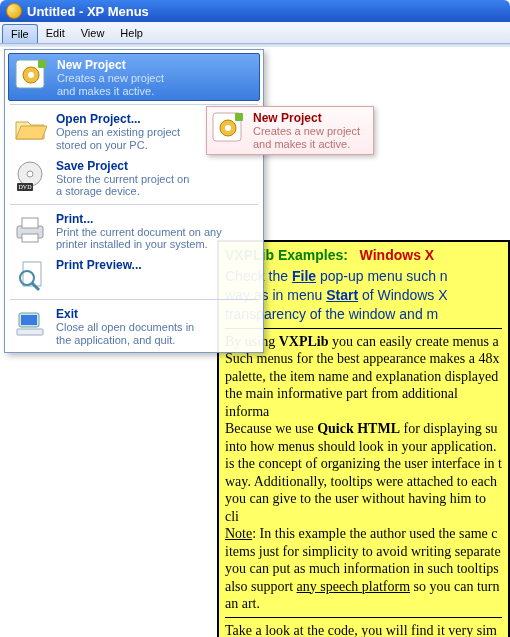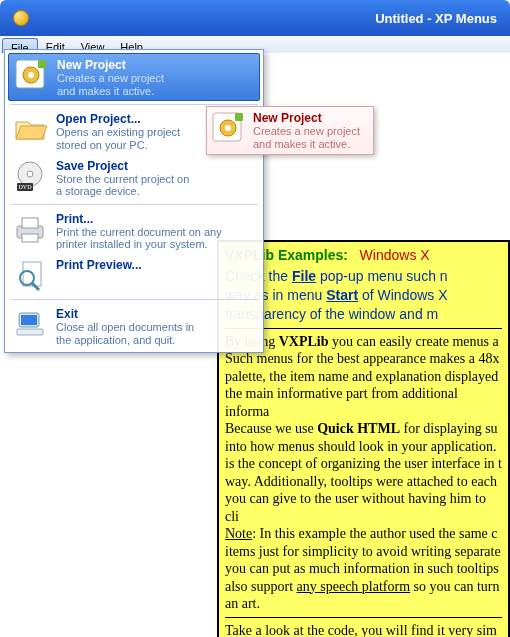--- a/index.html
+++ b/index.html
@@ -1,36 +1,36 @@
 <!DOCTYPE html>
 <html><head>
 <meta charset="utf-8">
 <style>
   * { box-sizing: border-box; margin: 0; padding: 0; }
   body { width: 510px; height: 637px; overflow: hidden; font-family: Tahoma, sans-serif; font-size: 11px; background: #fff; position: relative; }
 
   
-  .titlebar { height: 36px; background: linear-gradient(to bottom, #3a81ee 0%, #2b6adb 50%, #1e55c8 100%); display: flex; align-items: center; padding: 0 13px; color: #fff; font-weight: bold; font-size: 13px; border-radius: 6px 6px 0 0; justify-content: space-between; }
+  .titlebar { height: 22px; background: linear-gradient(to bottom, #3a81ee 0%, #2b6adb 50%, #1e55c8 100%); display: flex; align-items: center; padding: 0 6px; color: #fff; font-weight: bold; font-size: 13px; border-radius: 6px 6px 0 0; }
   .titlebar .app-icon { width: 16px; height: 16px; margin-right: 5px; background: radial-gradient(circle at 30% 30%, #ffe680, #e0a000); border-radius: 50%; border: 1px solid #c08000; }
 
   
   .menubar { height: 22px; background: linear-gradient(to bottom, #f4f7fd, #e0e8f6); border-bottom: 1px solid #9db5d8; display: flex; align-items: stretch; padding-left: 2px; }
   .menubar .menu-item { padding: 0 8px; display: flex; align-items: center; color: #000; cursor: default; }
   .menubar .menu-item.active { background: linear-gradient(to bottom, #d8e6ff, #b6cff2); border: 1px solid #4a7ac8; border-bottom: none; border-radius: 3px 3px 0 0; margin-top: 2px; }
 
   
   .sepbar { height: 3px; background: linear-gradient(to bottom, #cdd9ef, #e4ecf9); }
 
   
   .content { position: absolute; left: 0; top: 53px; right: 0; bottom: 0; background: #fff; }
 
   
   .infobox { position: absolute; left: 217px; top: 187px; width: 293px; border: 2px solid #000; background: #ffff66; padding: 4px 6px; font-size: 14px; line-height: 1.35; font-family: "Comic Sans MS", "Trebuchet MS", Tahoma, sans-serif; }
   .infobox .heading .ex-title { color: #008000; font-weight: bold; }
-  .infobox .heading .ex-sub { color: #cc0000; font-weight: normal; text-align: center; }
+  .infobox .heading .ex-sub { color: #cc0000; font-weight: bold; text-align: center; }
   .infobox .intro { margin-top: 2px; }
   .infobox .intro, .infobox .intro * { color: #0033aa; }
   .infobox .intro .ul { text-decoration: underline; font-weight: bold; }
   .infobox hr { border: none; border-top: 1px solid #000; margin: 4px 0; }
   .bodytext { font-family: "Times New Roman", serif; font-size: 14px; color: #000; line-height: 1.25; }
   .bodytext b { font-weight: bold; margin-top: 6px; }
   .bodytext .note-u { text-decoration: underline; }
 
   
   .dropdown { position: absolute; left: 4px; top: 49px; width: 260px; background: rgba(255,255,255,0.92); border: 1px solid #7a9ac8; box-shadow: 3px 3px 6px rgba(0,0,0,0.25); padding: 3px; }

